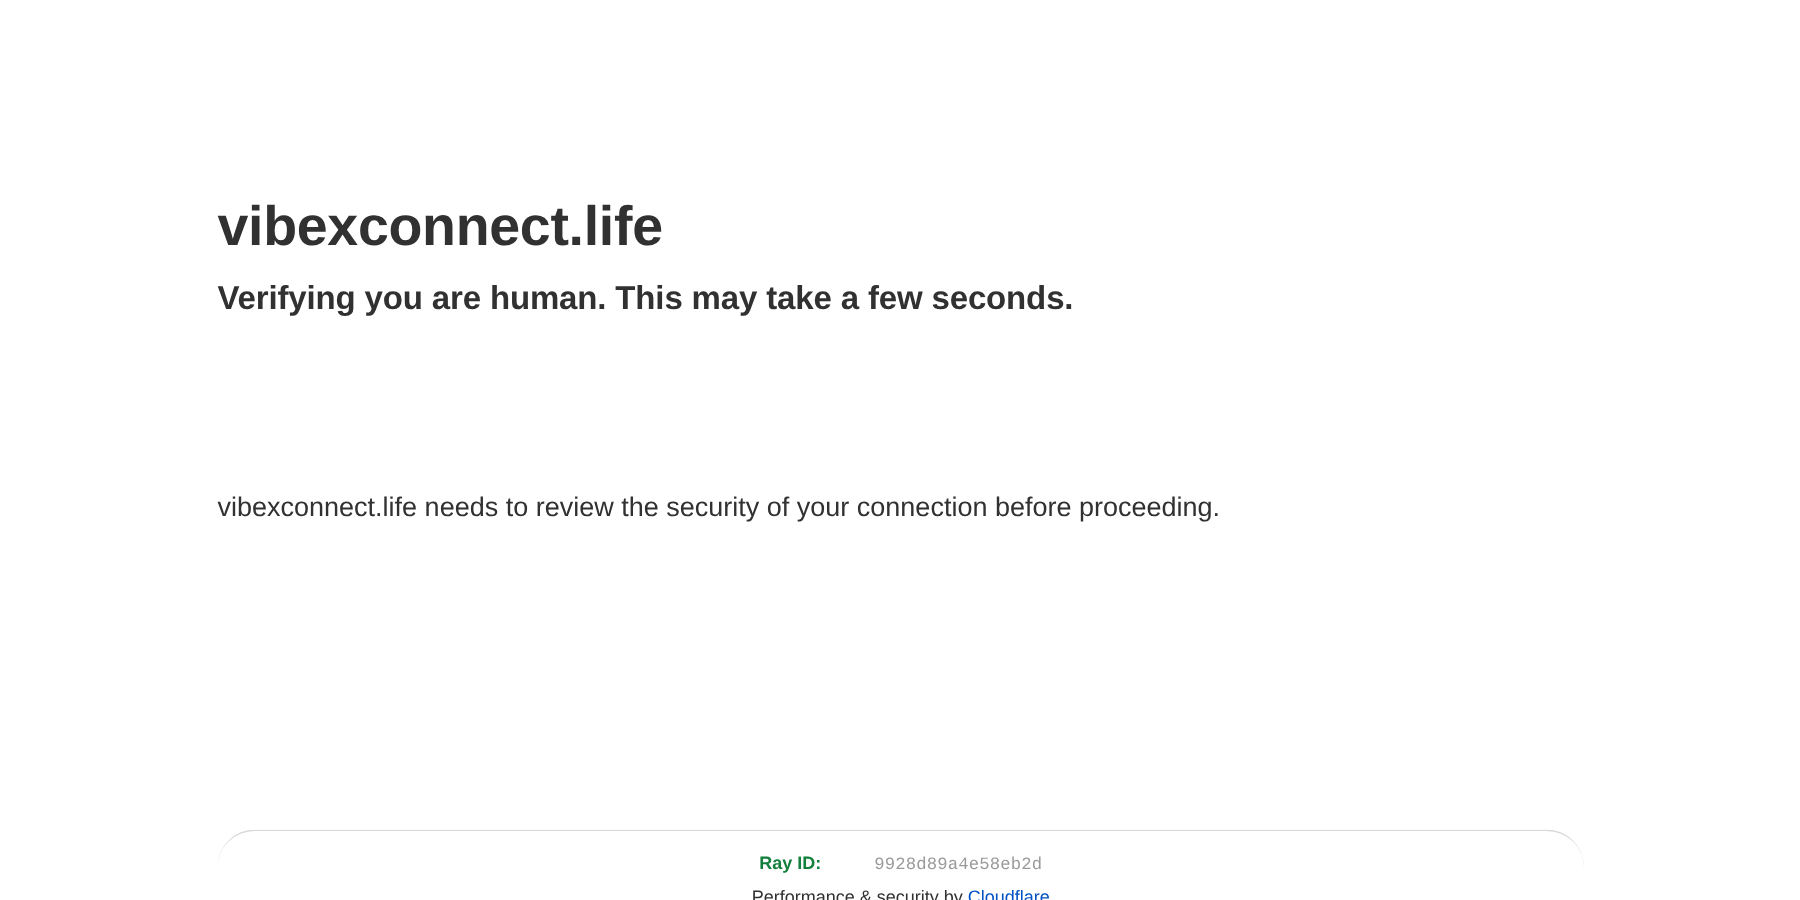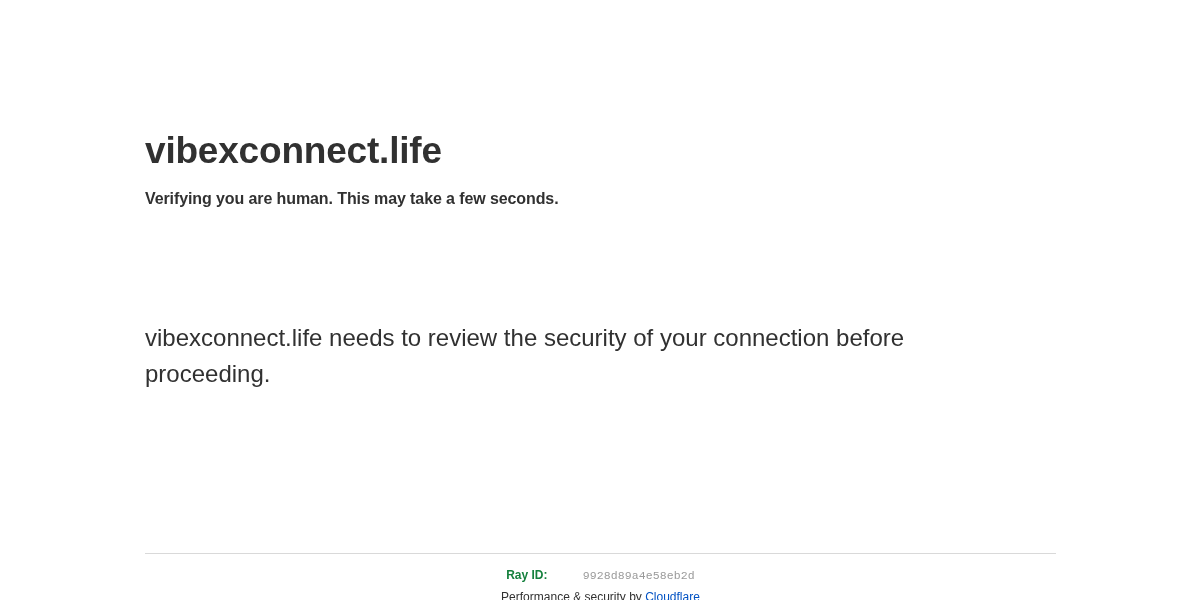--- a/index.html
+++ b/index.html
@@ -1,16 +1,16 @@
 <!DOCTYPE html>
 <html><head>
 <meta charset="utf-8">
 <title>Just a moment...</title>
 <style>
-  * { box-sizing: border-box; }
+  * { box-sizing: border-box; border-radius: 25px; }
   html, body {
     margin: 0;
     padding: 0;
     width: 1200px;
     height: 600px;
     background: #ffffff;
     overflow: hidden;
   }
   body {
     font-family: "Liberation Sans", "DejaVu Sans", sans-serif;
@@ -47,21 +47,21 @@
     line-height: 46px;
     font-weight: 700;
     letter-spacing: -0.2px;
     color: #313131;
     white-space: nowrap;
   }
 
   .site-subtitle {
     margin: 0;
     padding-top: 11px;
-    font-size: 16px;
+    font-size: 22px;
     line-height: 27px;
     font-weight: 600;
     letter-spacing: -0.1px;
     color: #313131;
     white-space: nowrap;
   }
 
   
   .challenge-zone {
     position: absolute;
@@ -74,21 +74,21 @@
   
   .body-zone {
     position: absolute;
     left: 0;
     top: 320px;
     width: 800px;
   }
 
   .body-text {
     margin: 0;
-    font-size: 24px;
+    font-size: 18px;
     line-height: 36px;
     font-weight: 400;
     color: #313131;
   }
 
   
   .footer {
     position: absolute;
     left: 0;
     top: 553px;

